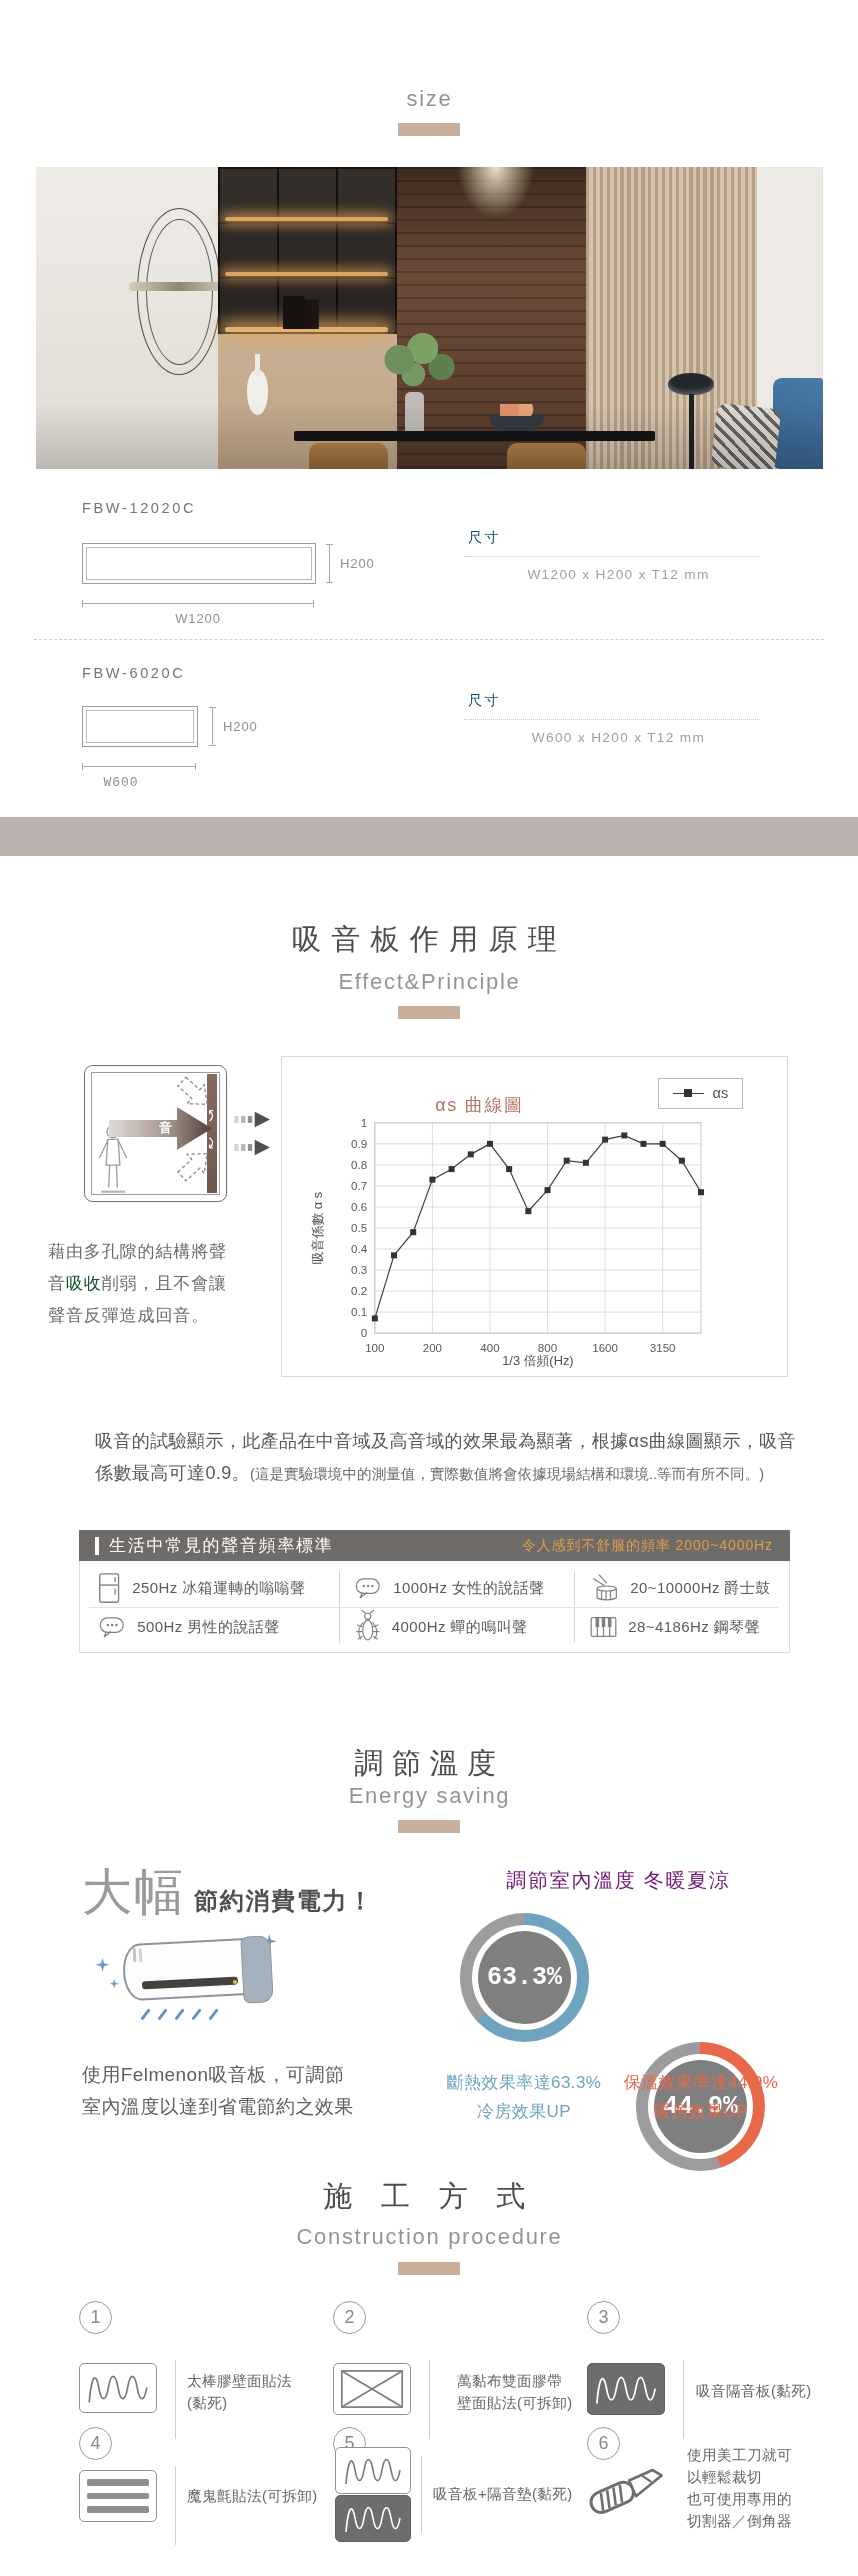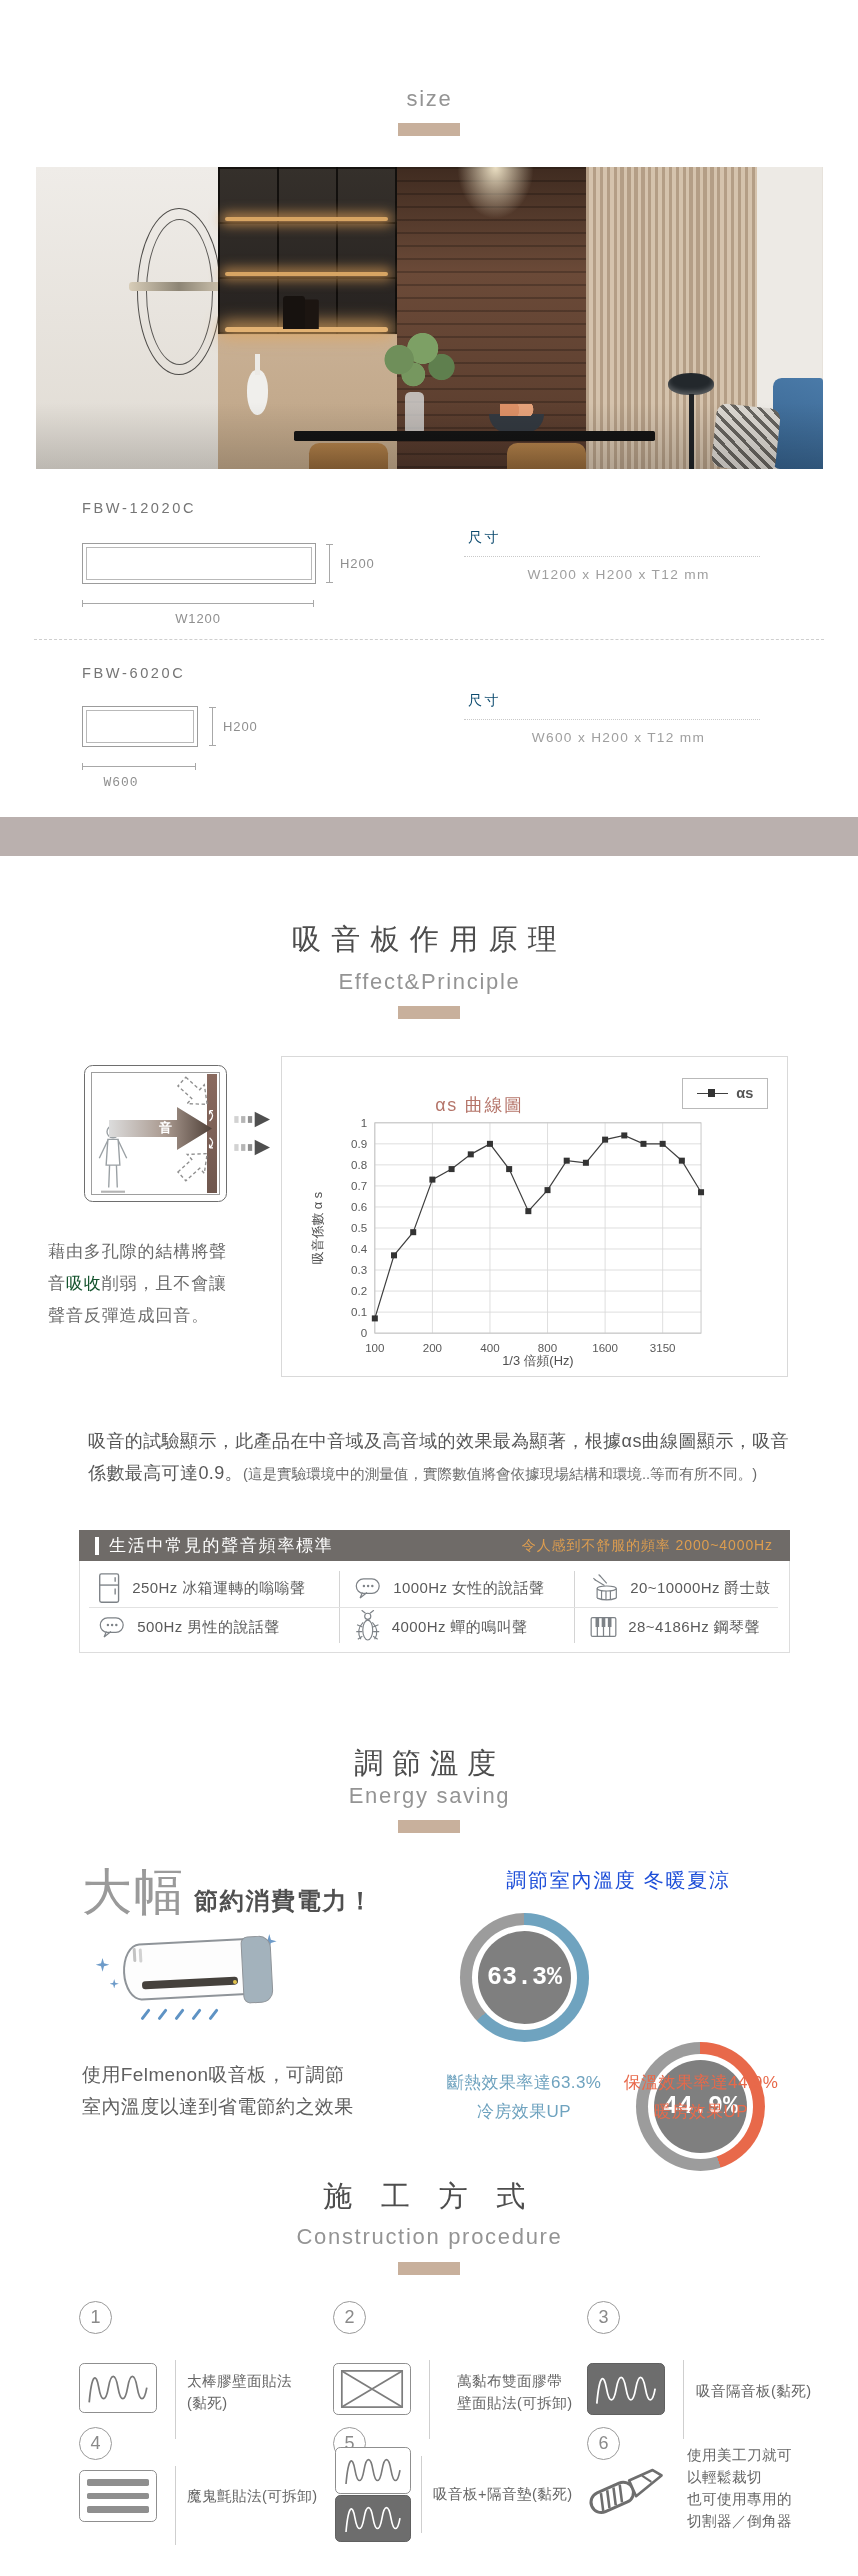--- a/index.html
+++ b/index.html
@@ -52,21 +52,21 @@
   .freq-note{color:#dd9d4f;font-size:14px;margin-left:auto;margin-right:17px;letter-spacing:0.9px;}
   .freq-body{border:0.9px solid #ddd;border-top:none;background:#fff;}
   .freq-cell{display:flex;align-items:center;gap:10.3px;font-size:15px;color:#5a5a5a;letter-spacing:0.4px;}
   .vline{position:absolute;width:0.9px;background:#d4d4d4;}
   .hline{position:absolute;height:0.9px;background:#e2e2e2;}
   
   .big-head{display:flex;align-items:baseline;gap:8.6px;}
   .big-head .big{font-size:50px;font-weight:normal;color:#9a9a9a;letter-spacing:1.7px;}
   .big-head .rest{font-size:24px;font-weight:600;color:#4f4f4f;letter-spacing:1.7px;}
   .ac-caption{font-size:19px;color:#5f5f5f;line-height:32px;letter-spacing:0.4px;}
-  .energy-right-title{font-size:20px;color:#1d4ed8;letter-spacing:1.7px;font-weight:500;}
+  .energy-right-title{font-size:20px;color:#701a75;letter-spacing:1.7px;font-weight:500;}
   .donut{width:129px;height:129px;border-radius:50%;position:relative;font-family:Liberation Mono, monospace;}
   .donut-hole{position:absolute;left:12px;top:12px;width:105px;height:105px;border-radius:50%;background:#fff;}
   .donut-core{position:absolute;left:18px;top:18px;width:93px;height:93px;border-radius:50%;background:#7f7f7f;
               display:flex;align-items:center;justify-content:center;color:#fff;font-size:25px;font-weight:bold;}
   .donut-cap{font-size:17px;line-height:29px;text-align:center;letter-spacing:0.4px;}
   .sparkle{position:absolute;background:#6d9bc9;
            clip-path:polygon(50% 0,61% 39%,100% 50%,61% 61%,50% 100%,39% 61%,0 50%,39% 39%);}
   .airmark{position:absolute;width:3.4px;height:13px;background:#5f93c4;border-radius:2.6px;transform:rotate(38deg);}
   
   .step-num{width:31px;height:31px;border:1.3px solid #9a9a9a;border-radius:50%;
@@ -201,21 +201,21 @@
     <rect x="16" y="6" width="5" height="8" fill="#6b6b6b" opacity=".75"></rect>
       <path d="M24 1 L42 10 L24 19 Z" fill="#4f4f4f"></path>
   </svg>
 
   <div class="abs note-text" style="left:48px;top:1236px;width:185px;">
     <span>藉由多孔隙的結構將聲音</span><span class="accent">吸收</span><span>削弱，且不會讓聲音反彈造成回音。</span>
   </div>
 
   <div class="abs chart-panel" style="left:281px;top:1056px;width:505px;height:319px;">
     <div class="abs chart-title" style="left:0;top:36px;width:395px;text-align:center;">αs 曲線圖</div>
-    <div class="abs legend" style="right:19px;top:20.6px;font-weight:bold;">
+    <div class="abs legend" style="right:44px;top:20.6px;">
       <span class="legend-line"></span>
       <span class="legend-label">αs</span>
     </div>
     <svg id="as-svg" class="abs" style="left:19px;top:57px;" width="467" height="258" viewBox="0 0 544 300">
         <line x1="86" y1="255" x2="466" y2="255" stroke="#d8d8d8" stroke-width="1"></line>
         <text x="77" y="260" text-anchor="end" font-size="13.5" fill="#595959">0</text>
         <line x1="86" y1="230.5" x2="466" y2="230.5" stroke="#d8d8d8" stroke-width="1"></line>
         <text x="77" y="235.5" text-anchor="end" font-size="13.5" fill="#595959">0.1</text>
         <line x1="86" y1="206" x2="466" y2="206" stroke="#d8d8d8" stroke-width="1"></line>
         <text x="77" y="211" text-anchor="end" font-size="13.5" fill="#595959">0.2</text>
@@ -265,21 +265,21 @@
         <rect x="373.0882352941176" y="21.200000000000017" width="7" height="7" fill="#333"></rect>
         <rect x="395.44117647058823" y="31" width="7" height="7" fill="#333"></rect>
         <rect x="417.79411764705884" y="31" width="7" height="7" fill="#333"></rect>
         <rect x="440.1470588235294" y="50.60000000000002" width="7" height="7" fill="#333"></rect>
         <rect x="462.5" y="87.35" width="7" height="7" fill="#333"></rect>
         <text x="24" y="132.5" text-anchor="middle" font-size="15" fill="#4f4f4f" transform="rotate(-90 24 132.5)">吸音係數 α s</text>
         <text x="276" y="292" text-anchor="middle" font-size="15" fill="#4f4f4f">1/3 倍頻(Hz)</text>
       </svg>
   </div>
 
-  <div class="abs para" style="left:88px;top:1425px;width:704px;">
+  <div class="abs para" style="left:95px;top:1425px;width:704px;">
     <div>吸音的試驗顯示，此產品在中音域及高音域的效果最為顯著，根據αs曲線圖顯示，吸音</div>
     <div>
       <span>係數最高可達0.9。</span><span class="para-note">(這是實驗環境中的測量值，實際數值將會依據現場結構和環境..等而有所不同。)</span>
     </div>
   </div>
 
   <div class="abs freq-head" style="left:79px;top:1530px;width:711px;height:31px;">
     <span class="freq-head-marker"></span>
     <span class="freq-title">生活中常見的聲音頻率標準</span>
     <span class="freq-note">令人感到不舒服的頻率 2000~4000Hz</span>

